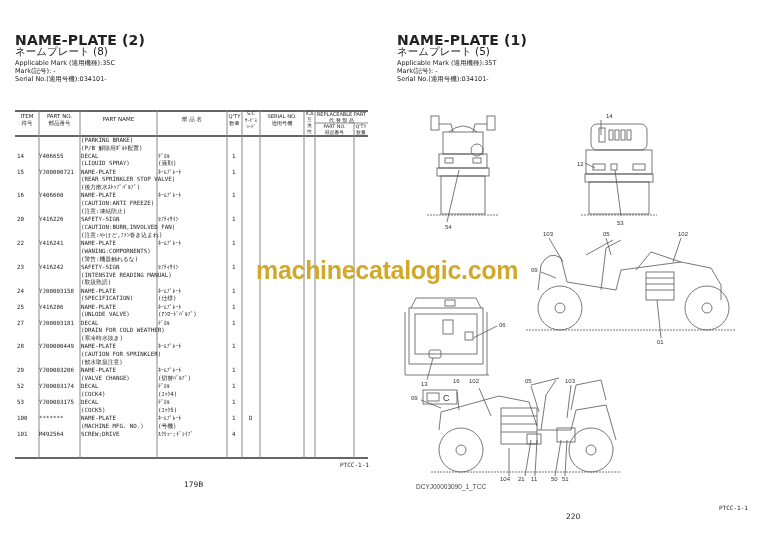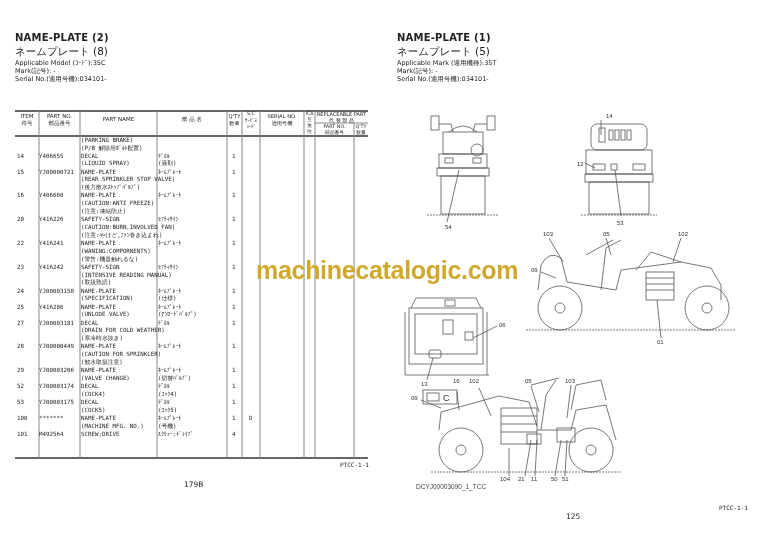--- a/index.html
+++ b/index.html
@@ -1,21 +1,21 @@
 <!DOCTYPE html>
 <html><head>
 <meta charset="utf-8">
 <style>
   html, body { margin:0; padding:0; background:#fff; }
   body { width:768px; height:542px; position:relative; overflow:hidden;
          font-family:"DejaVu Sans", sans-serif; color:#222; }
   .page { position:absolute; top:0; height:542px; }
   .left { left:0; width:384px; }
   .right { left:381px; width:384px; }
-  .title-en { position:absolute; font-size:10px; font-weight:bold; letter-spacing:0.2px; }
+  .title-en { position:absolute; font-size:14px; font-weight:bold; letter-spacing:0.2px; }
   .title-jp { position:absolute; font-size:10.5px; }
   .meta { position:absolute; font-size:6.5px; line-height:8px; }
   .meta div { white-space:nowrap; }
   .row { position:absolute; left:0; font-family:"DejaVu Sans Mono", monospace; font-size:5.8px; line-height:7.8px; }
   .row span { position:absolute; white-space:nowrap; }
   .c-item { left:0; } .c-part { left:24px; } .c-name { left:66px; } .c-jp { left:143px; }
   .c-qty { left:217px; } .c-sc { left:234px; }
   .footer-code { position:absolute; font-size:6px; font-family:"DejaVu Sans Mono", monospace; }
   .page-num { position:absolute; font-size:7.5px; }
   .watermark { position:absolute; left:256px; top:256px; font-size:25px; font-weight:bold;
@@ -23,21 +23,21 @@
   svg.drawing { position:absolute; left:0; top:0; }
   .callout { font-family:"Liberation Sans", sans-serif; font-size:6px; fill:#333; }
 </style>
 </head>
 <body>
 
 <div class="page left">
   <div class="title-en" style="left:15px;top:32px;">NAME-PLATE (2)</div>
   <div class="title-jp" style="left:15px;top:45px;">ネームプレート (8)</div>
   <div class="meta" style="left:15px;top:59px;">
-    <div>Applicable Model (ｺｰﾄﾞ):35C</div>
+    <div>Applicable Mark (適用機種):35C</div>
     <div>Mark(記号): -</div>
     <div>Serial No.(適用号機):034101-</div>
   </div>
 
   <svg class="drawing" width="384" height="542">
     <line x1="15" y1="111" x2="368" y2="111" stroke="#333" stroke-width="1.5"></line>
     <line x1="15" y1="136" x2="368" y2="136" stroke="#333" stroke-width="1.5"></line>
     <line x1="15" y1="458" x2="368" y2="458" stroke="#333" stroke-width="1.5"></line>
     <g stroke="#888" stroke-width="1">
       <line x1="39" y1="111" x2="39" y2="458"></line>
@@ -345,16 +345,16 @@
       <text x="119" y="481">104</text>
       <text x="137" y="481">21</text>
       <text x="150" y="481">11</text>
       <text x="170" y="481">50</text>
       <text x="181" y="481">51</text>
     </g>
   </svg>
 
   <div style="position:absolute;left:35px;top:483px;font-size:6.5px;font-family:'Liberation Sans',sans-serif;color:#444;">DCYJ00003090_1_TCC</div>
   <div class="footer-code" style="left:338px;top:504px;">PTCC-1-1</div>
-  <div class="page-num" style="left:185px;top:512px;">125</div>
+  <div class="page-num" style="left:185px;top:512px;">220</div>
 </div>
 
 <div class="watermark">machinecatalogic.com</div>
 
 </body></html>

